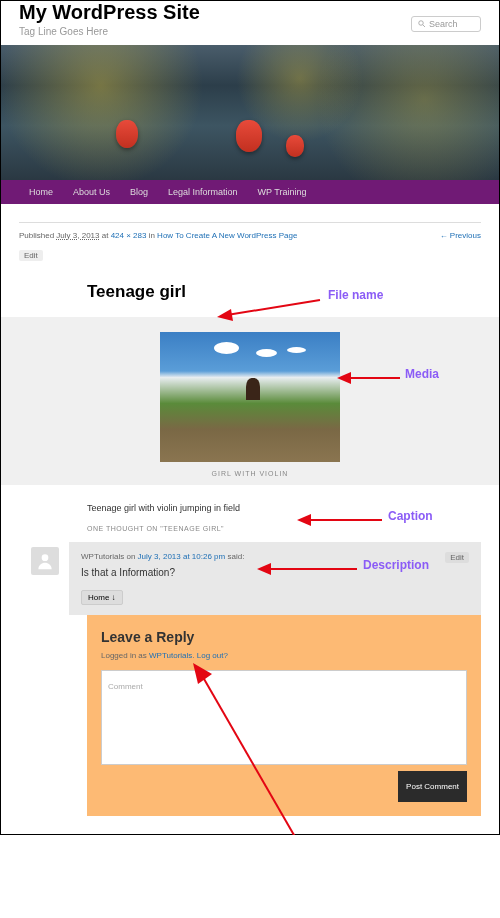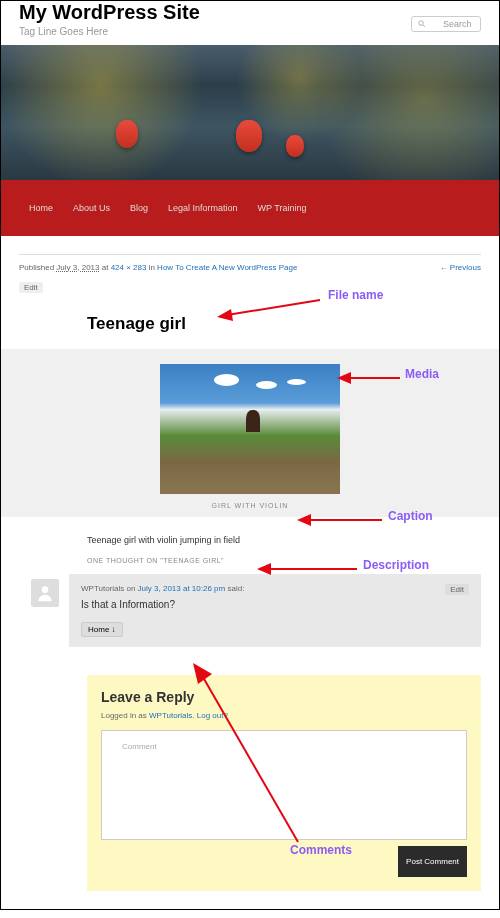--- a/index.html
+++ b/index.html
@@ -1,29 +1,29 @@
 <!DOCTYPE html>
 <html><head>
 <meta charset="utf-8">
 <style>
 *{margin:0;padding:0;box-sizing:border-box}
 body{font-family:Arial,Helvetica,sans-serif;background:#fff;width:500px}
 .frame{border:1px solid #000;background:#fff}
 .header{padding:0 18px 8px;position:relative}
 .site-title{font-size:20px;font-weight:bold;color:#000}
 .tagline{font-size:10px;color:#999;margin-top:2px}
-.search-box{position:absolute;right:18px;top:15px;border:1px solid #ccc;border-radius:3px;padding:2px 6px;width:70px;font-size:9px;display:flex;align-items:center;gap:17px}
+.search-box{position:absolute;right:18px;top:15px;border:1px solid #ccc;border-radius:3px;padding:2px 6px;width:70px;font-size:9px;display:flex;align-items:center;gap:3px}
 .search-box svg{width:8px;height:8px}
 .banner{width:100%;height:135px;background:linear-gradient(180deg,#4a5d6b 0%,#2c3e4a 30%,#3d5562 60%,#2a3842 100%);position:relative;overflow:hidden}
 .banner::before{content:"";position:absolute;inset:0;background:radial-gradient(circle at 20% 30%,rgba(230,200,60,.4) 0%,transparent 25%),radial-gradient(circle at 60% 25%,rgba(230,200,60,.35) 0%,transparent 20%),radial-gradient(circle at 85% 40%,rgba(230,200,60,.3) 0%,transparent 25%)}
 .lantern{position:absolute;width:22px;height:28px;background:linear-gradient(180deg,#e84a3a 0%,#c23020 100%);border-radius:45% 45% 48% 48%;box-shadow:0 2px 4px rgba(0,0,0,.4)}
 .l1{left:115px;top:75px}
 .l2{left:235px;top:75px;width:26px;height:32px}
 .l3{left:285px;top:90px;width:18px;height:22px}
-.nav{background:#b91c1c;padding:16px 18px;display:flex}
+.nav{background:#701a75;padding:0 18px;display:flex}
 .nav a{color:#ddd;font-size:9px;padding:7px 10px;text-decoration:none}
 .content{padding:18px}
 .meta{font-size:8px;color:#666;border-top:1px solid #ddd;padding-top:8px}
 .meta a{color:#1e6fb5;text-decoration:none}
 .meta-prev{float:right;color:#1e6fb5;font-size:8px}
 .page-title{font-size:17px;font-weight:bold;margin:20px 0 15px 68px;color:#000}
 .edit-link{font-size:8px;color:#666;background:#eee;padding:1px 5px;border-radius:2px;display:inline-block;margin-top:10px}
 .media-wrap{background:#f0f0f0;padding:15px 0 8px;text-align:center;margin:0 -18px}
 .media-img{width:180px;height:130px;margin:0 auto;background:linear-gradient(180deg,#3b7fc4 0%,#5a9dd8 30%,#e8edf0 35%,#5a8b3a 55%,#7a6845 75%,#8a7550 100%);position:relative}
 .media-img::before{content:"";position:absolute;left:30%;top:8%;width:25px;height:12px;background:#fff;border-radius:50%;box-shadow:40px 5px 0 -2px #fff,70px 2px 0 -3px #fff}
@@ -32,25 +32,25 @@
 .description{font-size:9px;color:#333;margin:18px 0 12px 68px}
 .thoughts{font-size:7px;letter-spacing:.5px;color:#888;margin:0 0 10px 68px;text-transform:uppercase}
 .comment-block{background:#e8e8e8;margin-left:50px;padding:10px 12px;position:relative}
 .avatar{position:absolute;left:-38px;top:5px;width:28px;height:28px;background:#ddd;border-radius:2px;display:flex;align-items:center;justify-content:center}
 .avatar svg{width:20px;height:20px;fill:#fff}
 .comment-meta{font-size:8px;color:#666}
 .comment-meta a{color:#1e6fb5;text-decoration:none}
 .comment-edit{float:right;font-size:8px;background:#ddd;padding:1px 5px;border-radius:2px;color:#666}
 .comment-text{font-size:10px;color:#333;margin:6px 0 8px}
 .reply-btn{font-size:8px;background:#ddd;border:1px solid #ccc;padding:2px 6px;border-radius:2px;display:inline-block}
-.reply-box{background:#fef9c3;margin-left:68px;margin-top:28px;padding:14px}
+.reply-box{background:#fdba74;margin-left:68px;padding:14px}
 .reply-title{font-size:14px;font-weight:bold;color:#333;margin-bottom:6px}
 .logged-in{font-size:8px;color:#666;margin-bottom:10px}
 .logged-in a{color:#1e6fb5;text-decoration:none}
-.comment-field{background:#fff;border:1px solid #ccc;padding:4px 20px;height:110px}
+.comment-field{background:#fff;border:1px solid #ccc;padding:4px 6px;height:95px}
 .comment-field-label{font-size:8px;color:#aaa}
 .post-btn{background:#2b2b2b;color:#fff;font-size:8px;padding:11px 8px;float:right;margin-top:6px;border:none}
 .annot{position:absolute;color:#8b5cf6;font-weight:bold;font-size:12px;font-family:Arial}
 .arrow{position:absolute;pointer-events:none}
 .arrow line{stroke:#e30613;stroke-width:2}
 .arrow polygon{fill:#e30613}
 .container{position:relative}
 </style>
 </head>
 <body>

